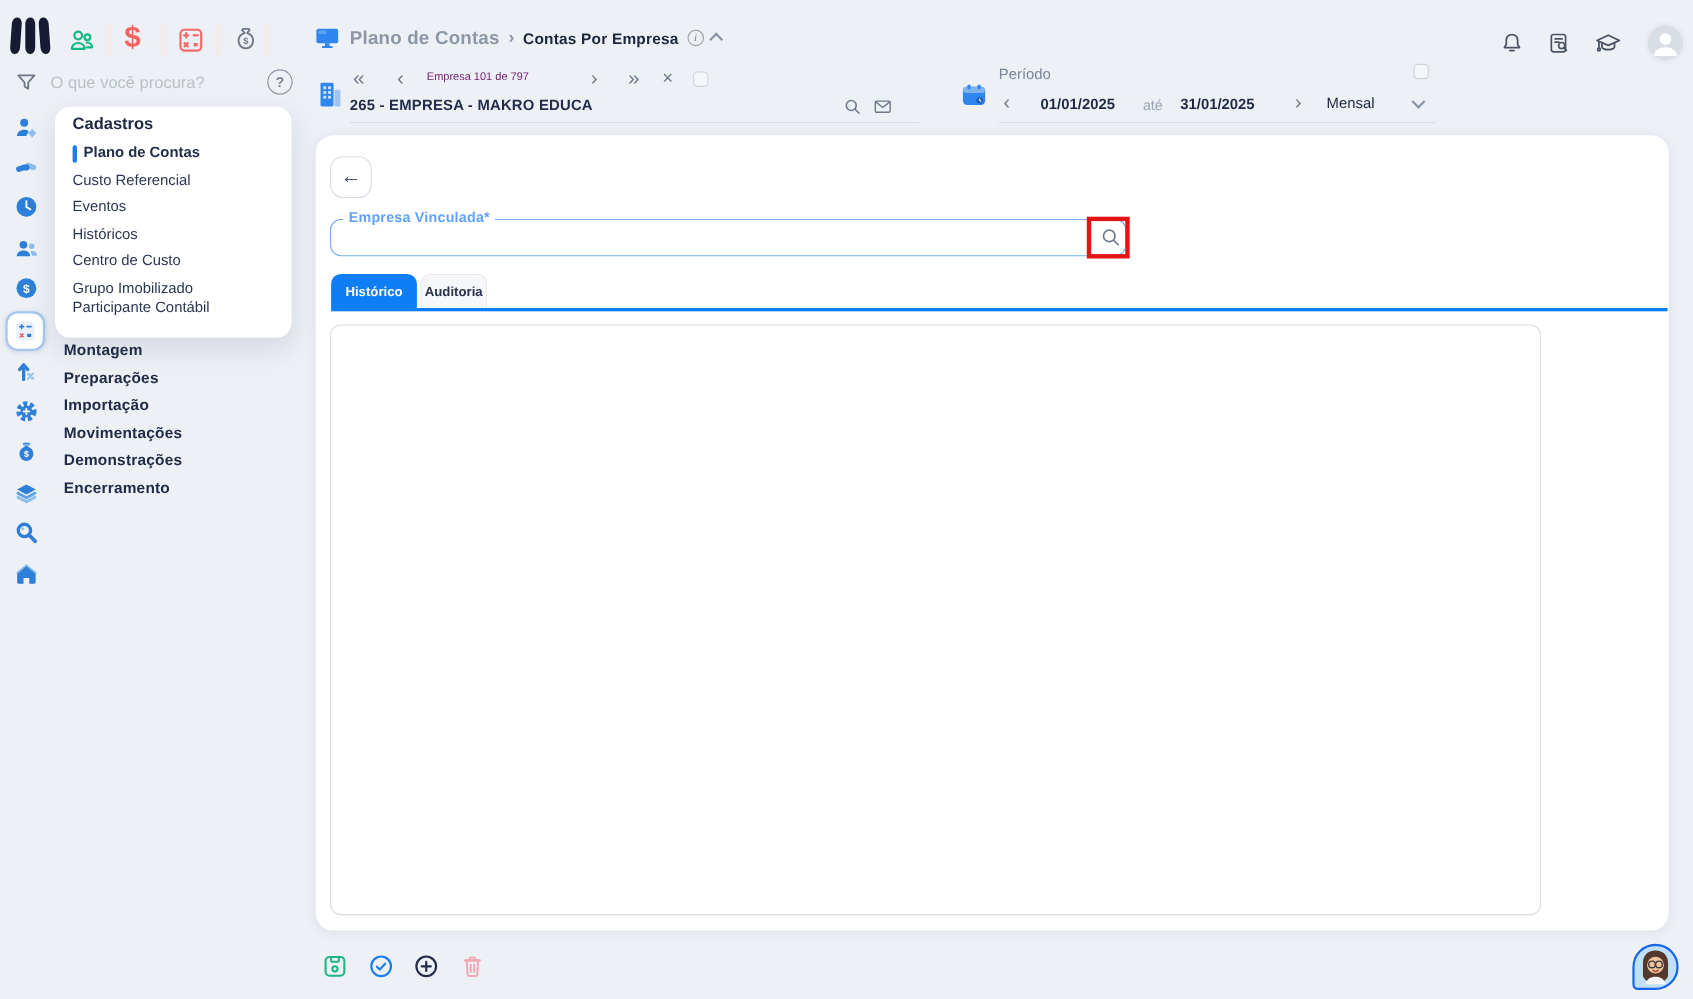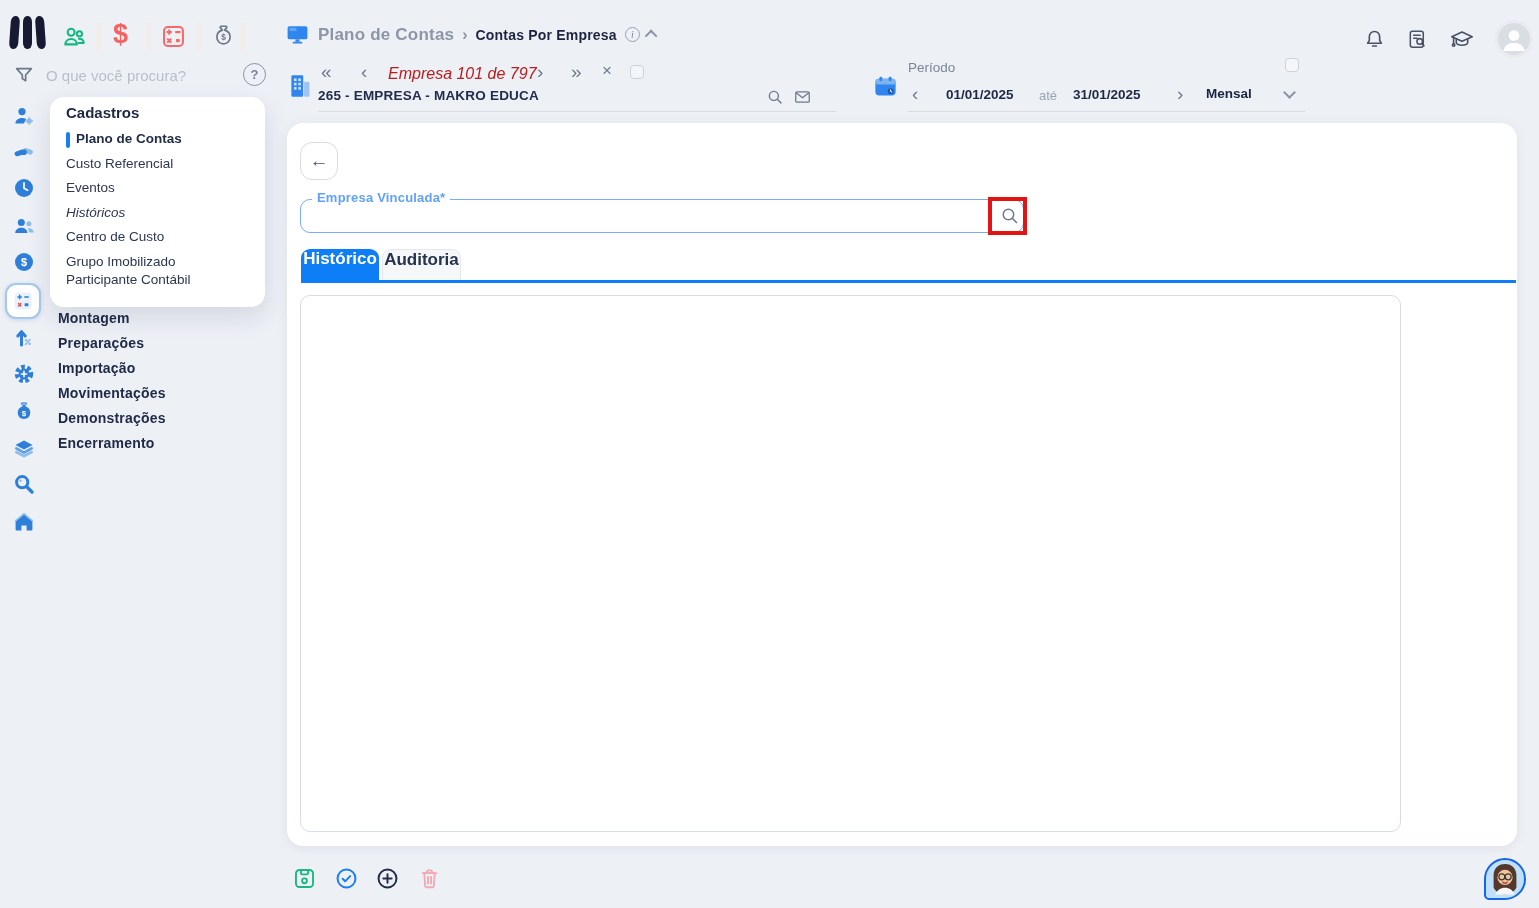--- a/index.html
+++ b/index.html
@@ -32,28 +32,28 @@
     display:flex; align-items:center; justify-content:center; font-size:10px; color:#7a8494; font-style:italic; font-family:"Liberation Serif",serif; }
   .chev { width:9px; height:9px; border-left:2px solid #8a93a3; border-top:2px solid #8a93a3; }
   .chev.up { transform:rotate(45deg) translateY(2px); }
   .chev.down { transform:rotate(225deg); }
 
   .topright { display:flex; align-items:center; gap:20px; left:1363px; top:20px; }
   .avatar-circle { width:38px; height:38px; border-radius:50%; background:#d9dde4; border:3px solid #e9ebf0; overflow:hidden; }
 
   
   .nav-glyph { font-size:19px; color:#707a8c; line-height:18px; cursor:default; }
-  .counter-text { font-size:16px; color:#b91c1c;font-style:italic; }
+  .counter-text { font-size:10px; color:#701a75; }
   .company-name { font-size:13.5px; font-weight:bold; color:#232d4b; letter-spacing:.2px; }
   .checkbox { width:14px; height:14px; border:1.5px solid #ccd2dc; border-radius:4px; background:#f4f6f9; }
   .hline { height:1px; background:#d9dde3; }
   .period-label { font-size:13.5px; color:#7b8698; }
   .date-text { font-size:13.5px; font-weight:bold; color:#1f2945; }
   .until-text { font-size:13px; color:#9aa3b2; }
-  .mode-text { font-size:13.5px; font-weight:bold; color:#1b2540; }
+  .mode-text { font-size:13.5px; font-weight:normal; color:#1b2540; }
 
   
   .side-ico { left:12px; width:24px; height:24px; }
   .active-ring { left:5px; width:36px; height:36px; border:2px solid #a5c8ef; background:#fff;
     border-radius:11px; box-shadow:0 1px 4px rgba(40,90,160,.18); }
   .submenu { left:50px; top:97px; width:215px; height:210px; background:#fff; border-radius:14px;
     box-shadow:0 10px 26px rgba(35,50,95,.13); }
   .submenu-title { left:66px; top:104px; font-size:15px; font-weight:bold; color:#1c2742; }
   .submenu-item { left:66px; font-size:13.5px; color:#2b3650; font-weight:500; cursor:pointer; }
   .submenu-item.active { left:76px; font-weight:600; color:#222d4a; }
@@ -66,24 +66,24 @@
   .back-btn { left:300px; top:142px; width:38px; height:38px; border:1.5px solid #d8dce4; border-radius:12px;
     background:#fff; display:flex; align-items:center; justify-content:center; font-size:19px; color:#4a5365; cursor:pointer; }
   .field { left:300px; top:199px; width:724px; height:34px; border:1.6px solid #77acf7; border-radius:10px; background:#fff; }
   .field-label { left:312px; top:190px; background:#fff; padding:0 5px; font-size:13px; font-weight:bold;
     color:#61a2f8; letter-spacing:.2px; }
   .field-input { left:314px; top:203px; width:650px; height:26px; border:none; outline:none; font-size:14px;
     color:#2a3550; background:transparent; font-family:"Liberation Sans",sans-serif; }
   .red-annot { left:988px; top:197px; width:39px; height:38px; border:4px solid #e51414; }
   .field-search-ico { left:999px; top:205px; width:21px; height:21px; color:#6f7989; cursor:pointer; }
 
-  .tab { top:249px; height:31px; display:flex; justify-content:center;
-    border-radius:9px 9px 0 0; font-size:17px; cursor:pointer; }
+  .tab { top:249px; height:31px; display:flex; align-items:center; justify-content:center;
+    border-radius:9px 9px 0 0; font-size:12px; cursor:pointer; }
   .tab.active { left:301px; width:78px; background:#0e7ef6; color:#fff; font-weight:bold; }
-  .tab.inactive { left:382px; width:79px; background:#f6f7f9; color:#27324d; font-weight:600;
+  .tab.inactive { left:382px; width:61px; background:#f6f7f9; color:#27324d; font-weight:600;
     border:1px solid #e4e7ec; border-bottom:none; }
   .tab-underline { left:301px; top:280px; width:1215px; height:3px; background:#0e7ef6; }
   .content-box { left:300px; top:295px; width:1101px; height:537px; border:1px solid #d8dce4; border-radius:10px; background:#fff; }
 
   
   .action-ico { top:866px; width:25px; height:25px; cursor:pointer; }
 
   .chat-bubble { left:1484px; top:858px; width:42px; height:42px; border:2.5px solid #1565e8;
     border-radius:21px 21px 21px 5px; background:#bfe0f8; overflow:hidden; cursor:pointer; }
 </style>
@@ -331,21 +331,21 @@
       <path d="M3.6 10.8 12 3.8l8.4 7" stroke="#8fbdeb" stroke-width="1.6" fill="none" stroke-linecap="round"></path>
     </svg>
   </div>
 
   <div class="abs submenu"></div>
   <div class="abs submenu-title">Cadastros</div>
   <div class="abs active-bar" style="top:132px;"></div>
   <div class="abs submenu-item active" style="top:131px;">Plano de Contas</div>
   <div class="abs submenu-item" style="top:156px;">Custo Referencial</div>
   <div class="abs submenu-item" style="top:180px;">Eventos</div>
-  <div class="abs submenu-item" style="top:205px;font-style:italic;">Históricos</div>
+  <div class="abs submenu-item" style="top:205px;">Históricos</div>
   <div class="abs submenu-item" style="top:229px;">Centro de Custo</div>
   <div class="abs submenu-item" style="top:254px;">Grupo Imobilizado</div>
   <div class="abs submenu-item" style="top:272px;">Participante Contábil</div>
 
   <div class="abs menu-item" style="top:310px;">Montagem</div>
   <div class="abs menu-item" style="top:335px;">Preparações</div>
   <div class="abs menu-item" style="top:360px;">Importação</div>
   <div class="abs menu-item" style="top:385px;">Movimentações</div>
   <div class="abs menu-item" style="top:410px;">Demonstrações</div>
   <div class="abs menu-item" style="top:435px;">Encerramento</div>

